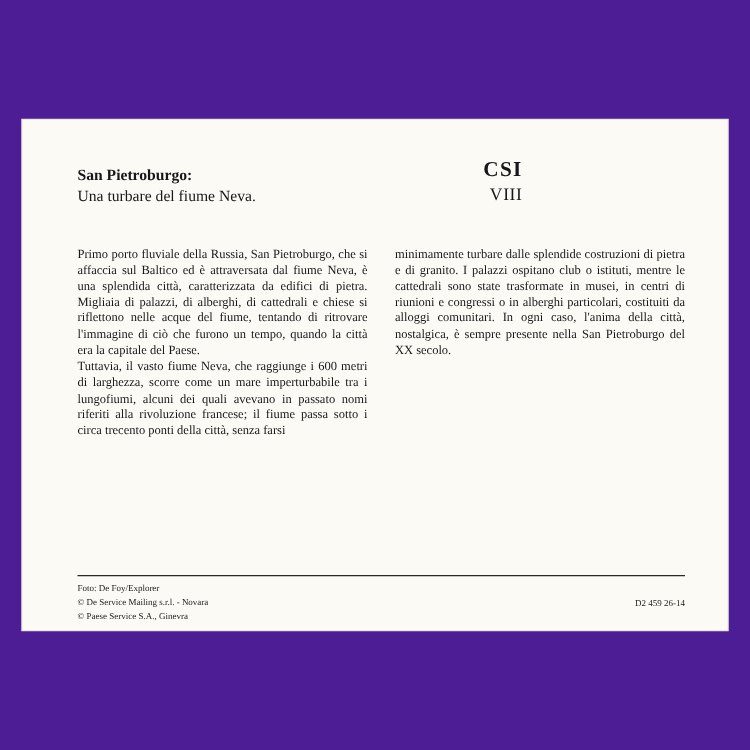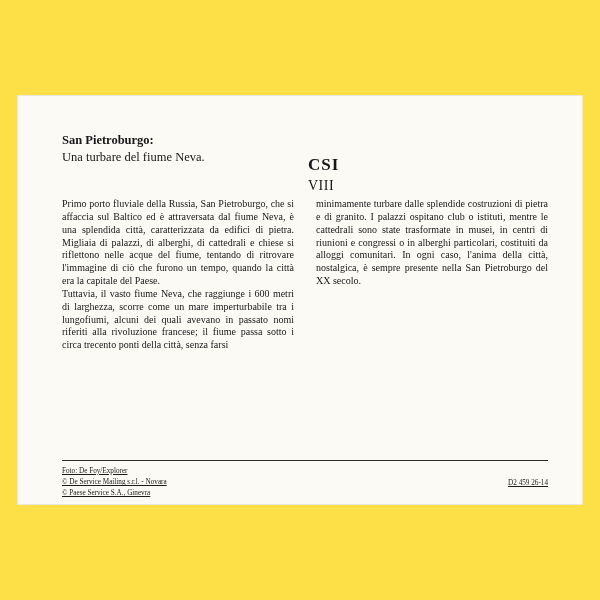--- a/index.html
+++ b/index.html
@@ -9,21 +9,21 @@
     height: 600px;
     background: #ffffff;
   }
   body {
     font-family: "Liberation Serif", serif;
   }
   .stage {
     position: relative;
     width: 600px;
     height: 600px;
-    background: #fde047;
+    background: #4c1d95;
     overflow: hidden;
   }
   .card {
     position: absolute;
     left: 18px;
     top: 96px;
     width: 564px;
     height: 408px;
     background: #fbfaf5;
     box-shadow: 0 0 0 1px #e8e6dd;
@@ -55,22 +55,21 @@
   .title-sub {
     font-size: 12.5px;
     color: #17171a;
     line-height: 1.35;
   }
   .csi-block {
     position: absolute;
     left: 268px;
     top: 12px;
     width: 110px;
-    text-align: left;
-    margin-top: 29px;
+    text-align: right;
   }
   .csi-main {
     font-weight: bold;
     font-size: 17px;
     letter-spacing: 1px;
     color: #17171a;
   }
   .csi-sub {
     font-size: 14px;
     letter-spacing: 0.5px;
@@ -117,21 +116,20 @@
     right: 12px;
     top: 352px;
     display: flex;
     justify-content: space-between;
     font-size: 7.2px;
     line-height: 1.55;
     color: #1c1c1c;
   }
   .footer-left div, .footer-right div {
     white-space: nowrap;
-    text-decoration: underline;
   }
   .footer-right {
     text-align: right;
     padding-top: 12px;
   }
 </style>
 </head>
 <body>
 
 <div class="stage">

